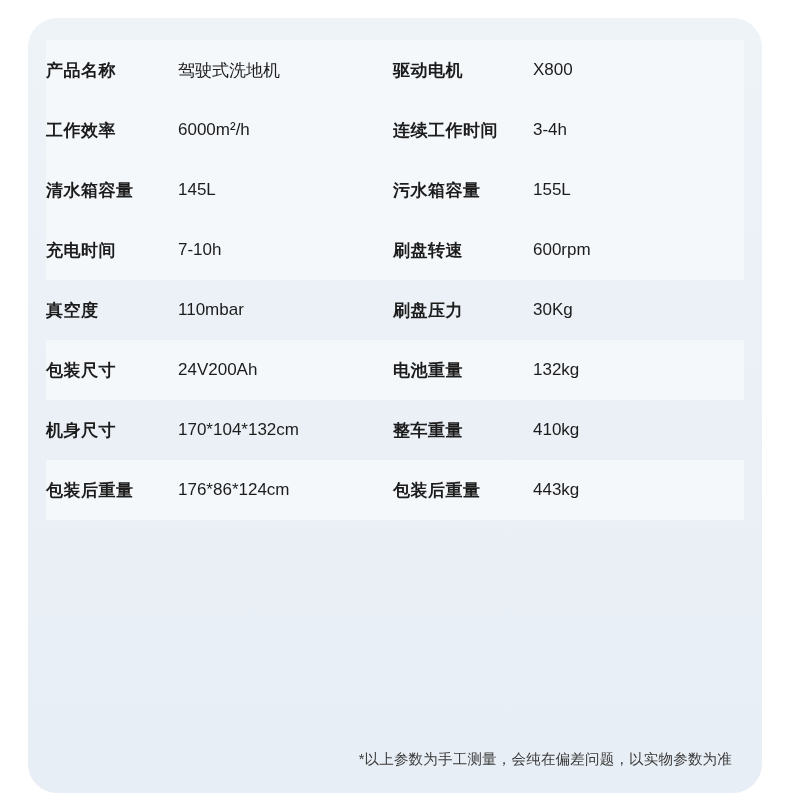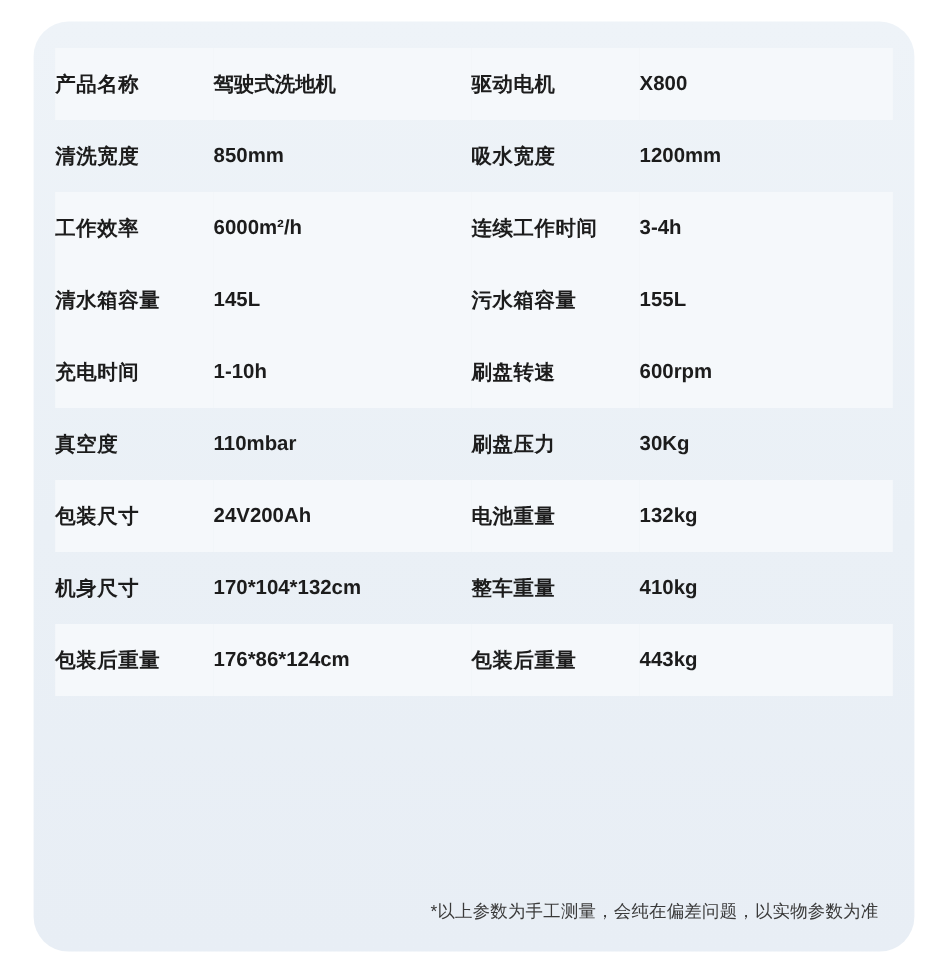--- a/index.html
+++ b/index.html
@@ -43,21 +43,21 @@
     vertical-align: middle;
     padding: 0;
     font-size: 17px;
     color: #1c1c1c;
   }
   td.label {
     font-weight: bold;
     letter-spacing: 0.5px;
   }
   td.value {
-    font-weight: bold;
+    font-weight: normal;
   }
   .c1 { width: 132px; padding-left: 26px; }
   .c2 { width: 215px; }
   .c3 { width: 140px; }
   .c4 { width: auto; margin-left: 12px; }
   .footnote {
     position: absolute;
     right: 30px;
     bottom: 24px;
     font-size: 14.5px;
@@ -71,41 +71,35 @@
 
 <div class="spec-card">
   <table class="spec-table">
     <tbody>
       <tr class="odd">
         <td class="label c1">产品名称</td>
         <td class="value c2">驾驶式洗地机</td>
         <td class="label c3">驱动电机</td>
         <td class="value c4">X800</td>
       </tr>
-      <tr class="even">
-        <td class="label c1">清洗宽度</td>
-        <td class="value c2">850mm</td>
-        <td class="label c3">吸水宽度</td>
-        <td class="value c4">1200mm</td>
-      </tr>
       <tr class="odd">
         <td class="label c1">工作效率</td>
         <td class="value c2">6000m²/h</td>
         <td class="label c3">连续工作时间</td>
         <td class="value c4">3-4h</td>
       </tr>
       <tr class="odd">
         <td class="label c1">清水箱容量</td>
         <td class="value c2">145L</td>
         <td class="label c3">污水箱容量</td>
         <td class="value c4">155L</td>
       </tr>
       <tr class="odd">
         <td class="label c1">充电时间</td>
-        <td class="value c2">1-10h</td>
+        <td class="value c2">7-10h</td>
         <td class="label c3">刷盘转速</td>
         <td class="value c4">600rpm</td>
       </tr>
       <tr class="even">
         <td class="label c1">真空度</td>
         <td class="value c2">110mbar</td>
         <td class="label c3">刷盘压力</td>
         <td class="value c4">30Kg</td>
       </tr>
       <tr class="odd">

